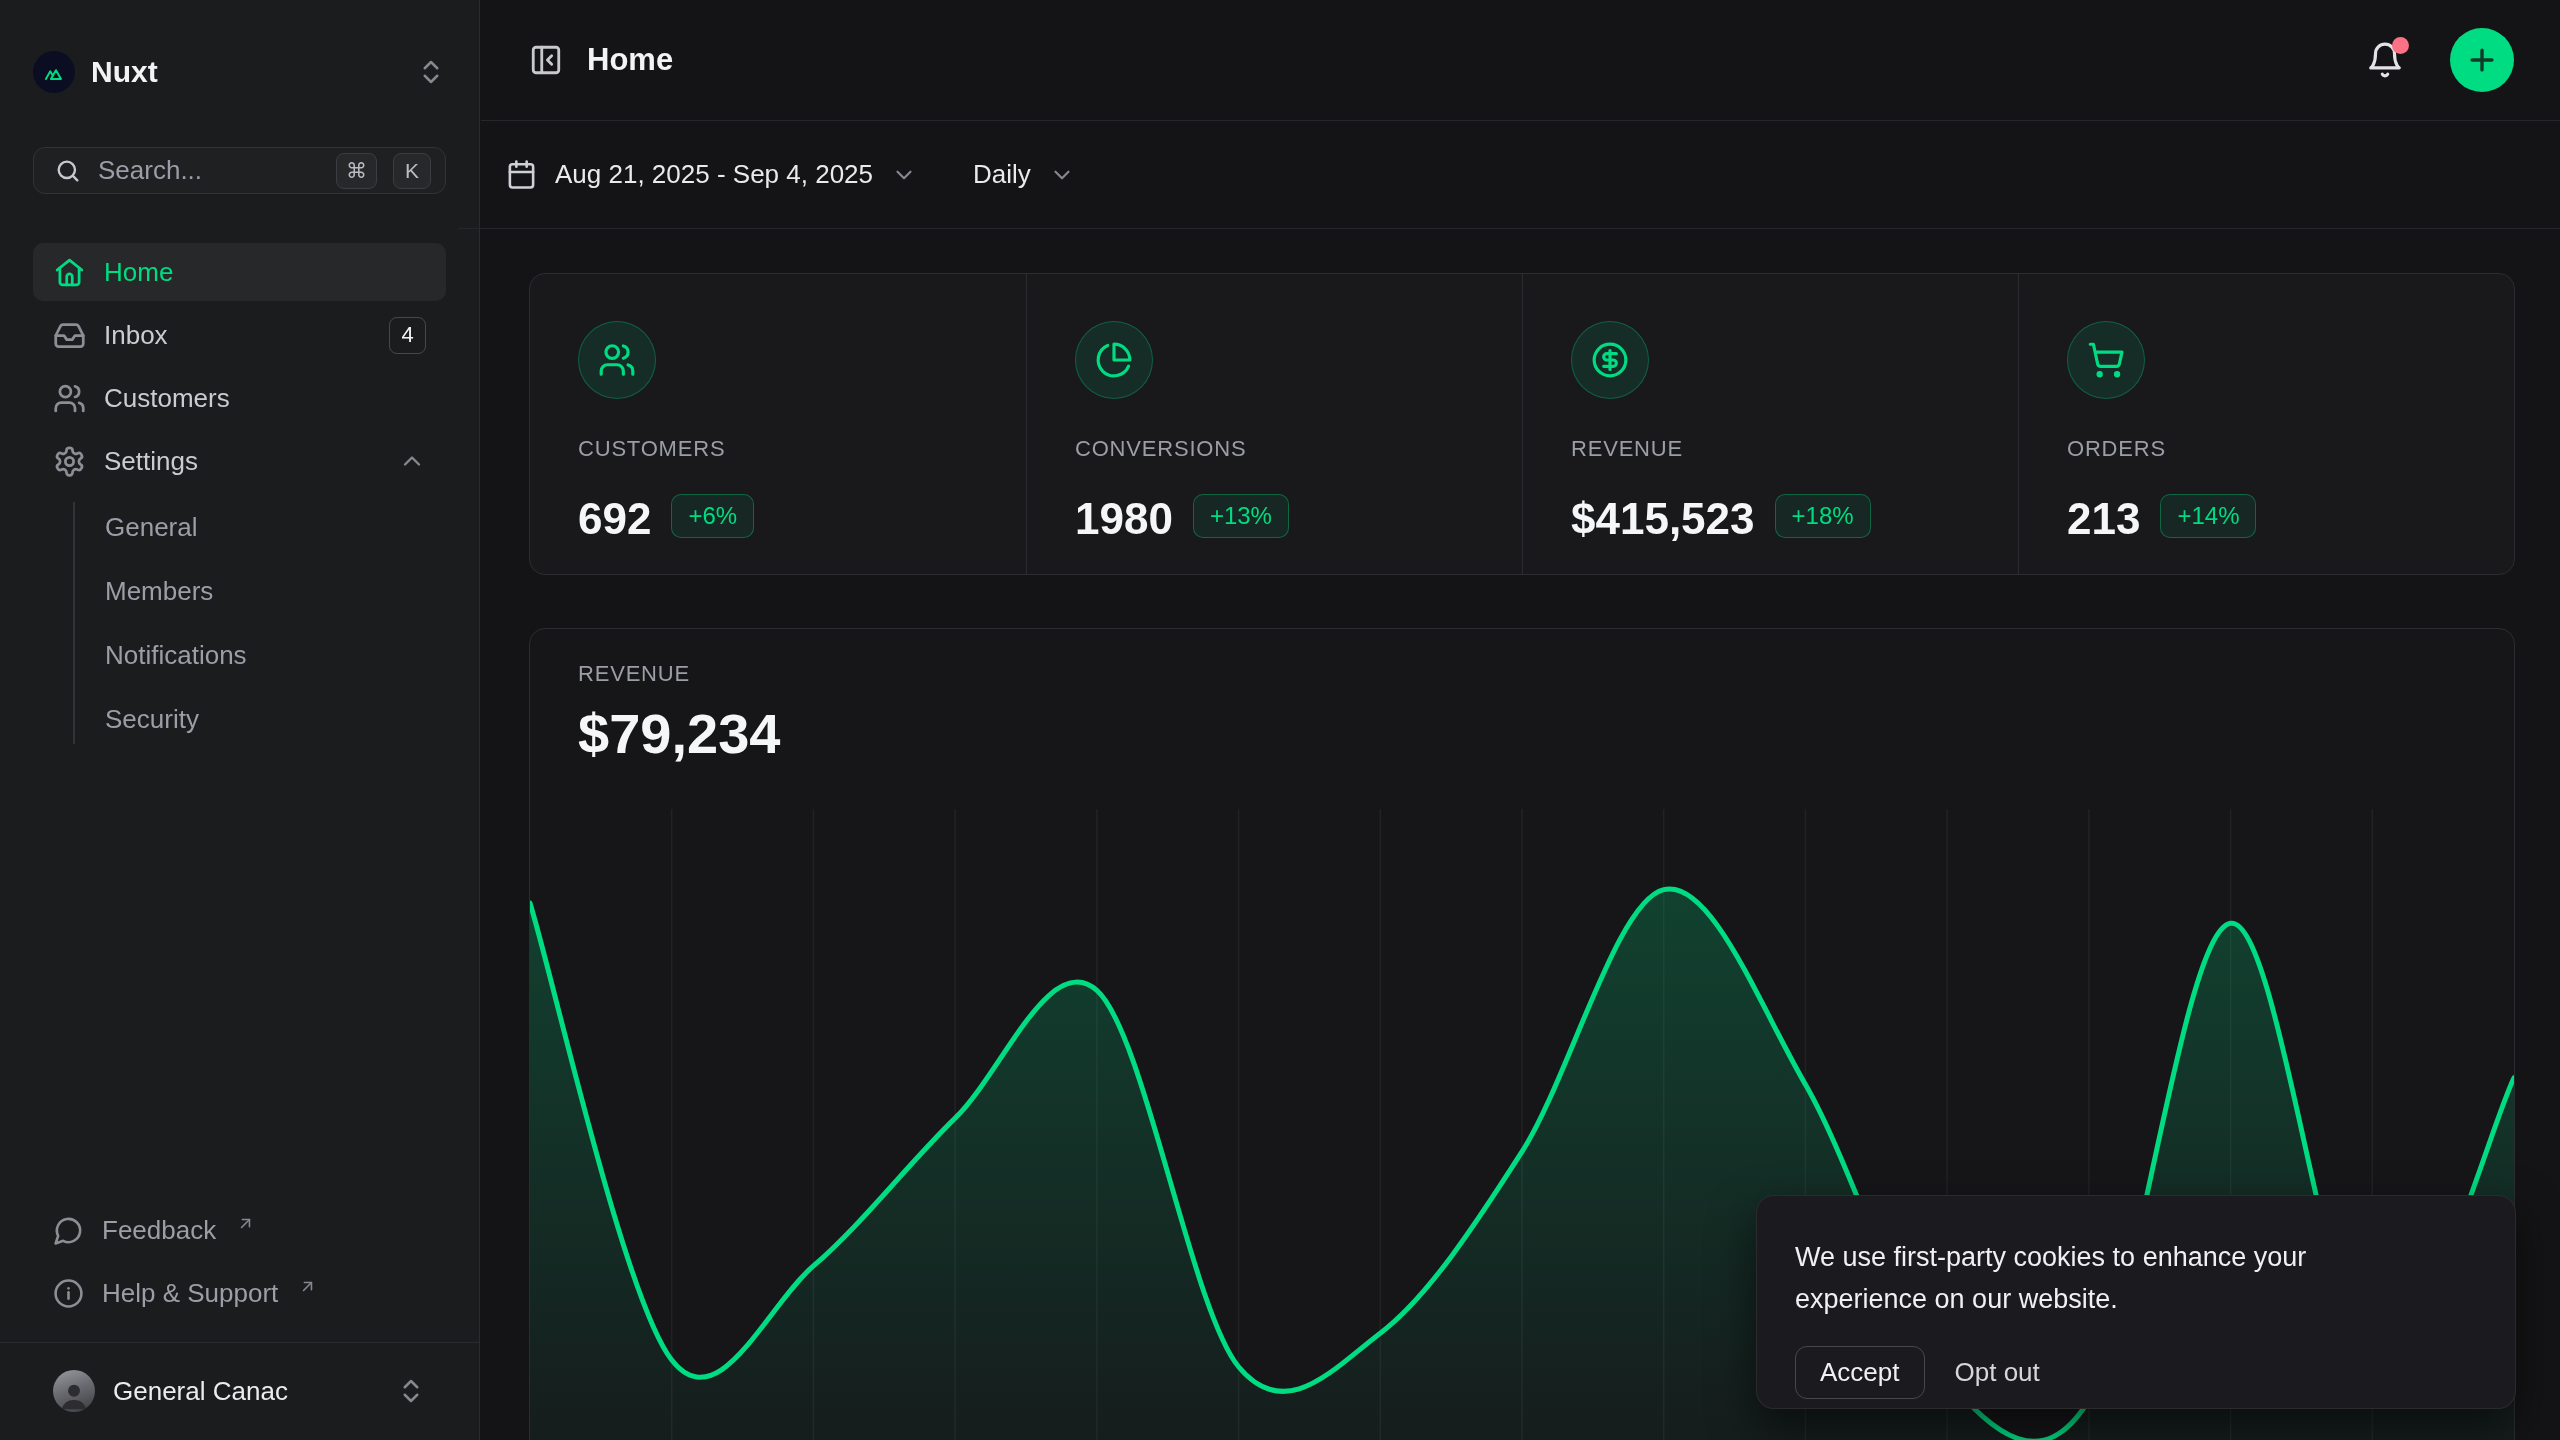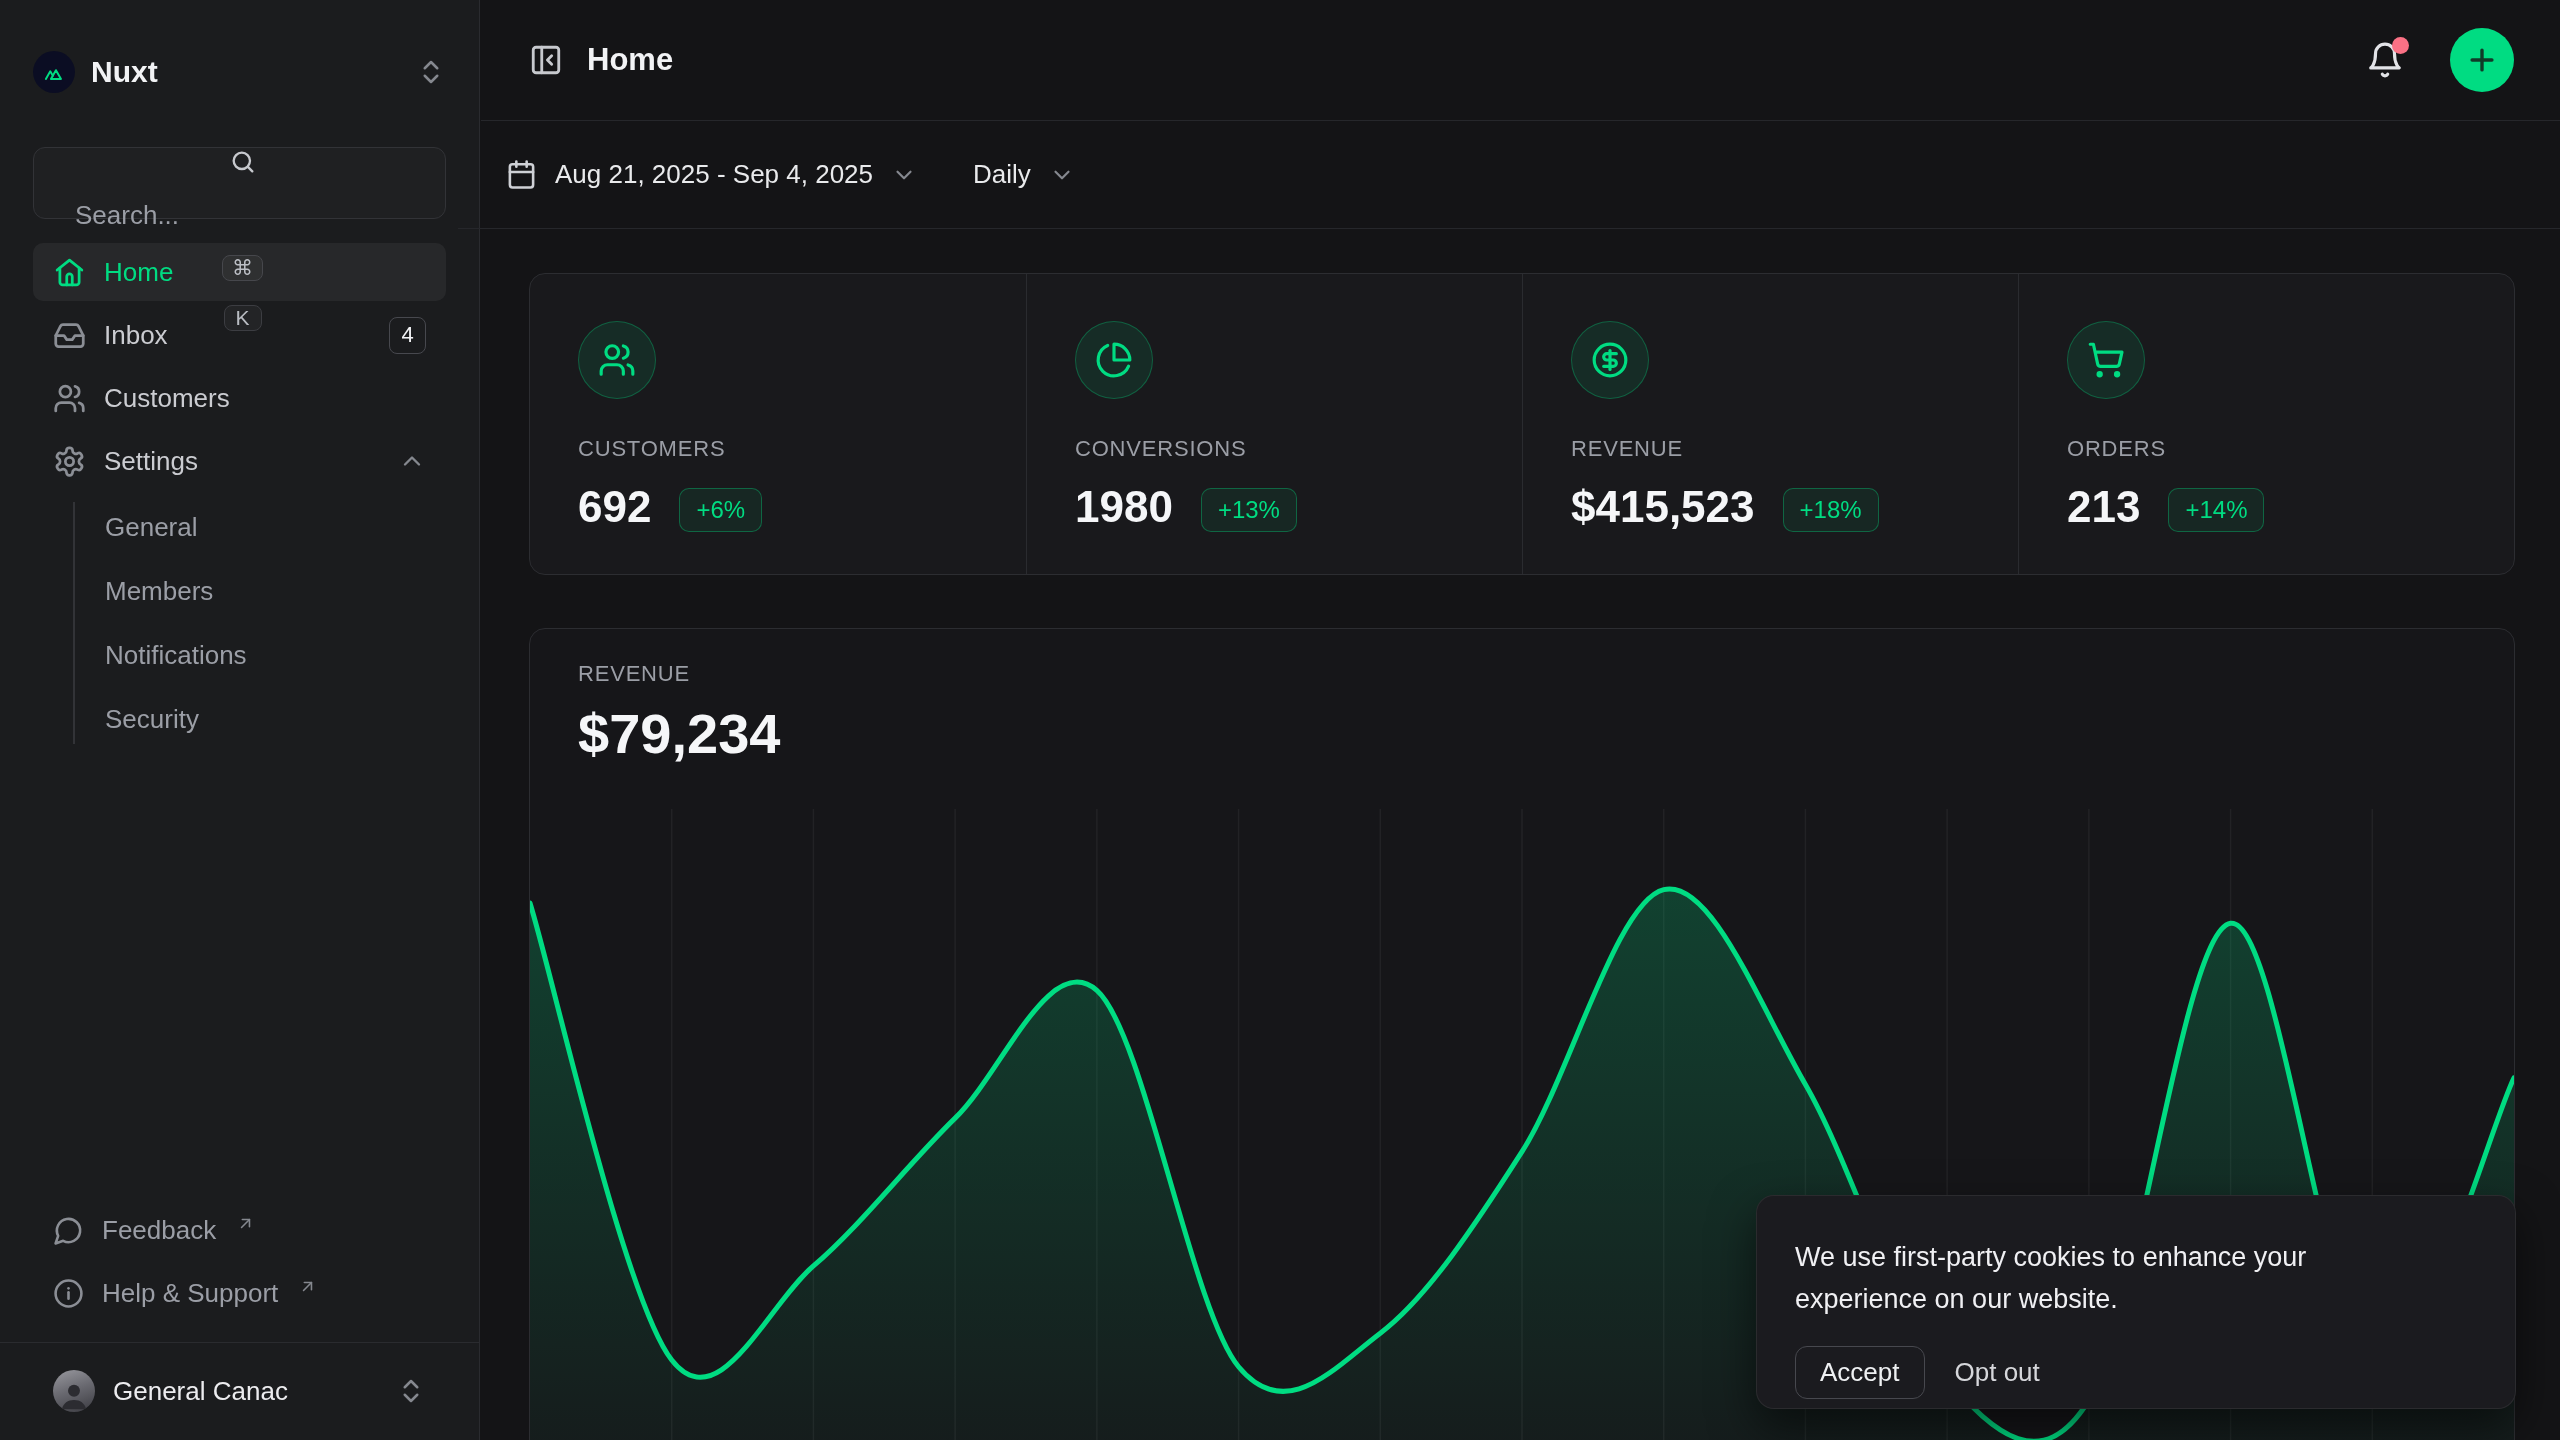--- a/index.html
+++ b/index.html
@@ -20,23 +20,23 @@
     display:flex; align-items:center; gap:16px; border-radius:10px; cursor:pointer;
   }
   .logo-circle {
     width:42px; height:42px; border-radius:50%; background:#0b0d23;
     display:flex; align-items:center; justify-content:center; flex:none;
   }
   .team-name { font-size:30px; font-weight:600; color:#f2f3f5; flex:1; }
   .chevrons { color:#85888f; flex:none; display:flex; }
 
   .searchbar {
-    position:absolute; top:147px; left:33px; right:33px; height:72px;
+    position:absolute; top:147px; left:33px; right:33px; height:47px;
     border:1px solid #323337; border-radius:12px; background:rgba(255,255,255,0.02);
-    display:flex; align-items:center; padding:0 14px 0 20px; gap:24px;flex-direction:column;
+    display:flex; align-items:center; padding:0 14px 0 20px; gap:16px;
   }
   .searchbar input {
     flex:1; background:transparent; border:none; outline:none;
     font-size:26px; color:#e6e7ea; font-family:inherit; min-width:0;
   }
   .searchbar input::placeholder { color:#9b9ea6; opacity:1; }
   .kbd {
     min-width:38px; height:36px; padding:0 9px; border-radius:8px;
     background:rgba(255,255,255,0.04); border:1px solid #3c3d42;
     color:#b9bcc2; font-size:21px; display:flex; align-items:center; justify-content:center;
@@ -129,21 +129,21 @@
   .stat-cell { position:relative; width:25%; padding:47px 0 0 48px; cursor:pointer; }
   .stat-cell + .stat-cell { border-left:1px solid #2a2b2f; }
   .stat-icon-circle {
     width:78px; height:78px; border-radius:50%;
     background:rgba(0,220,130,0.10); border:1.5px solid rgba(0,220,130,0.30);
     display:flex; align-items:center; justify-content:center; color:#00dc82;
   }
   .stat-label {
     margin-top:37px; font-size:22px; letter-spacing:0.8px; color:#9b9ea6; font-weight:500;
   }
-  .stat-value-row { margin-top:20px; display:flex; align-items:flex-end; gap:28px; }
+  .stat-value-row { margin-top:32px; display:flex; align-items:flex-start; gap:20px; }
   .stat-value { font-size:44px; font-weight:700; color:#f5f6f8; }
   .delta-badge {
     padding:7px 16px; border-radius:10px; font-size:24px; font-weight:500;
     color:#00dc82; background:rgba(0,220,130,0.07); border:1.5px solid rgba(0,220,130,0.35);
   }
 
   
   #revenue-card {
     position:absolute; left:529px; top:628px; width:1986px; height:852px;
     background:#161619; border:1px solid #2c2d31; border-radius:16px; overflow:hidden;

